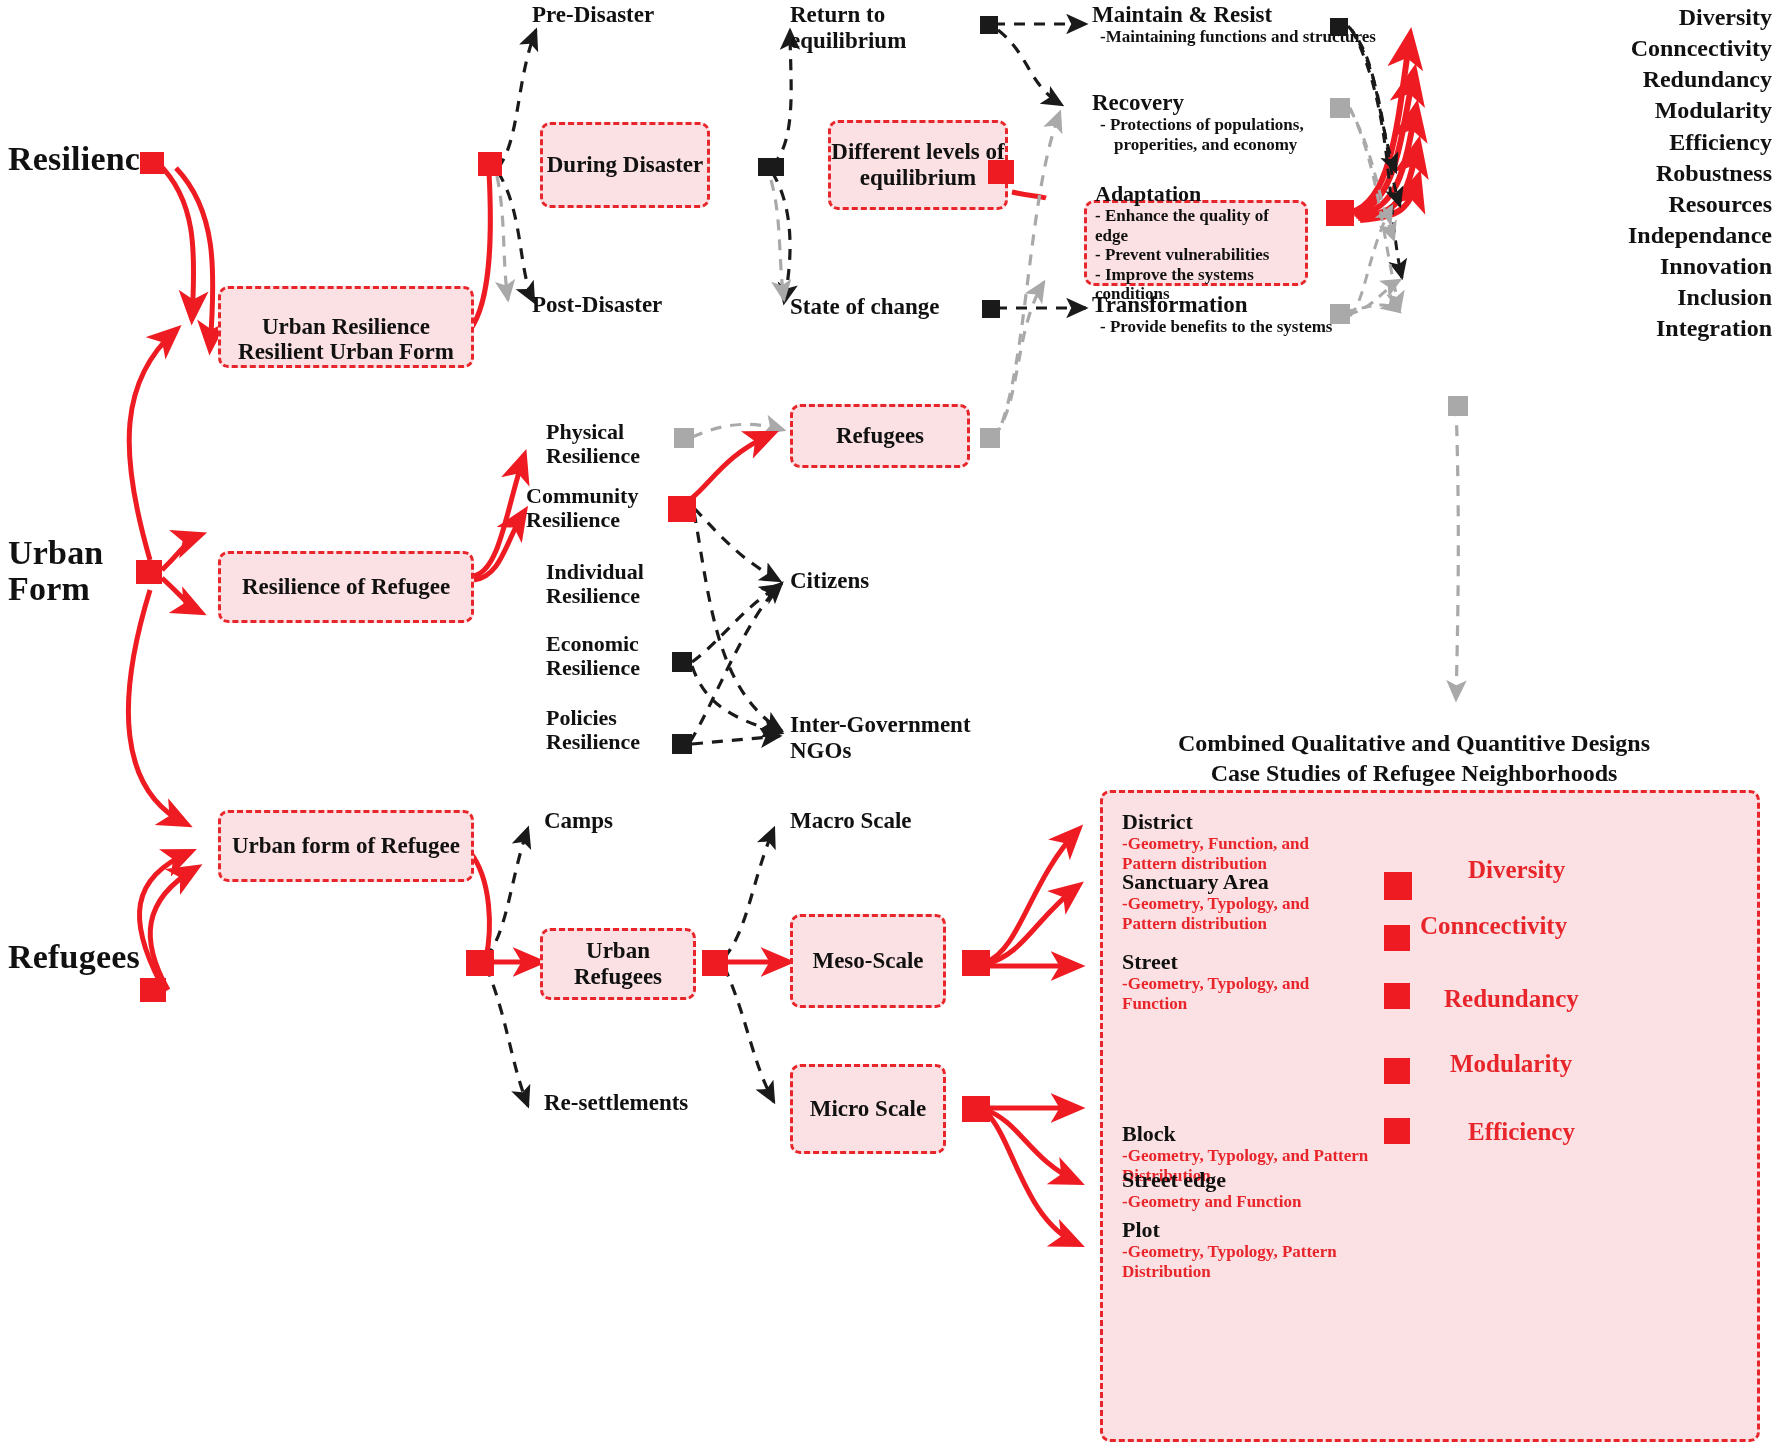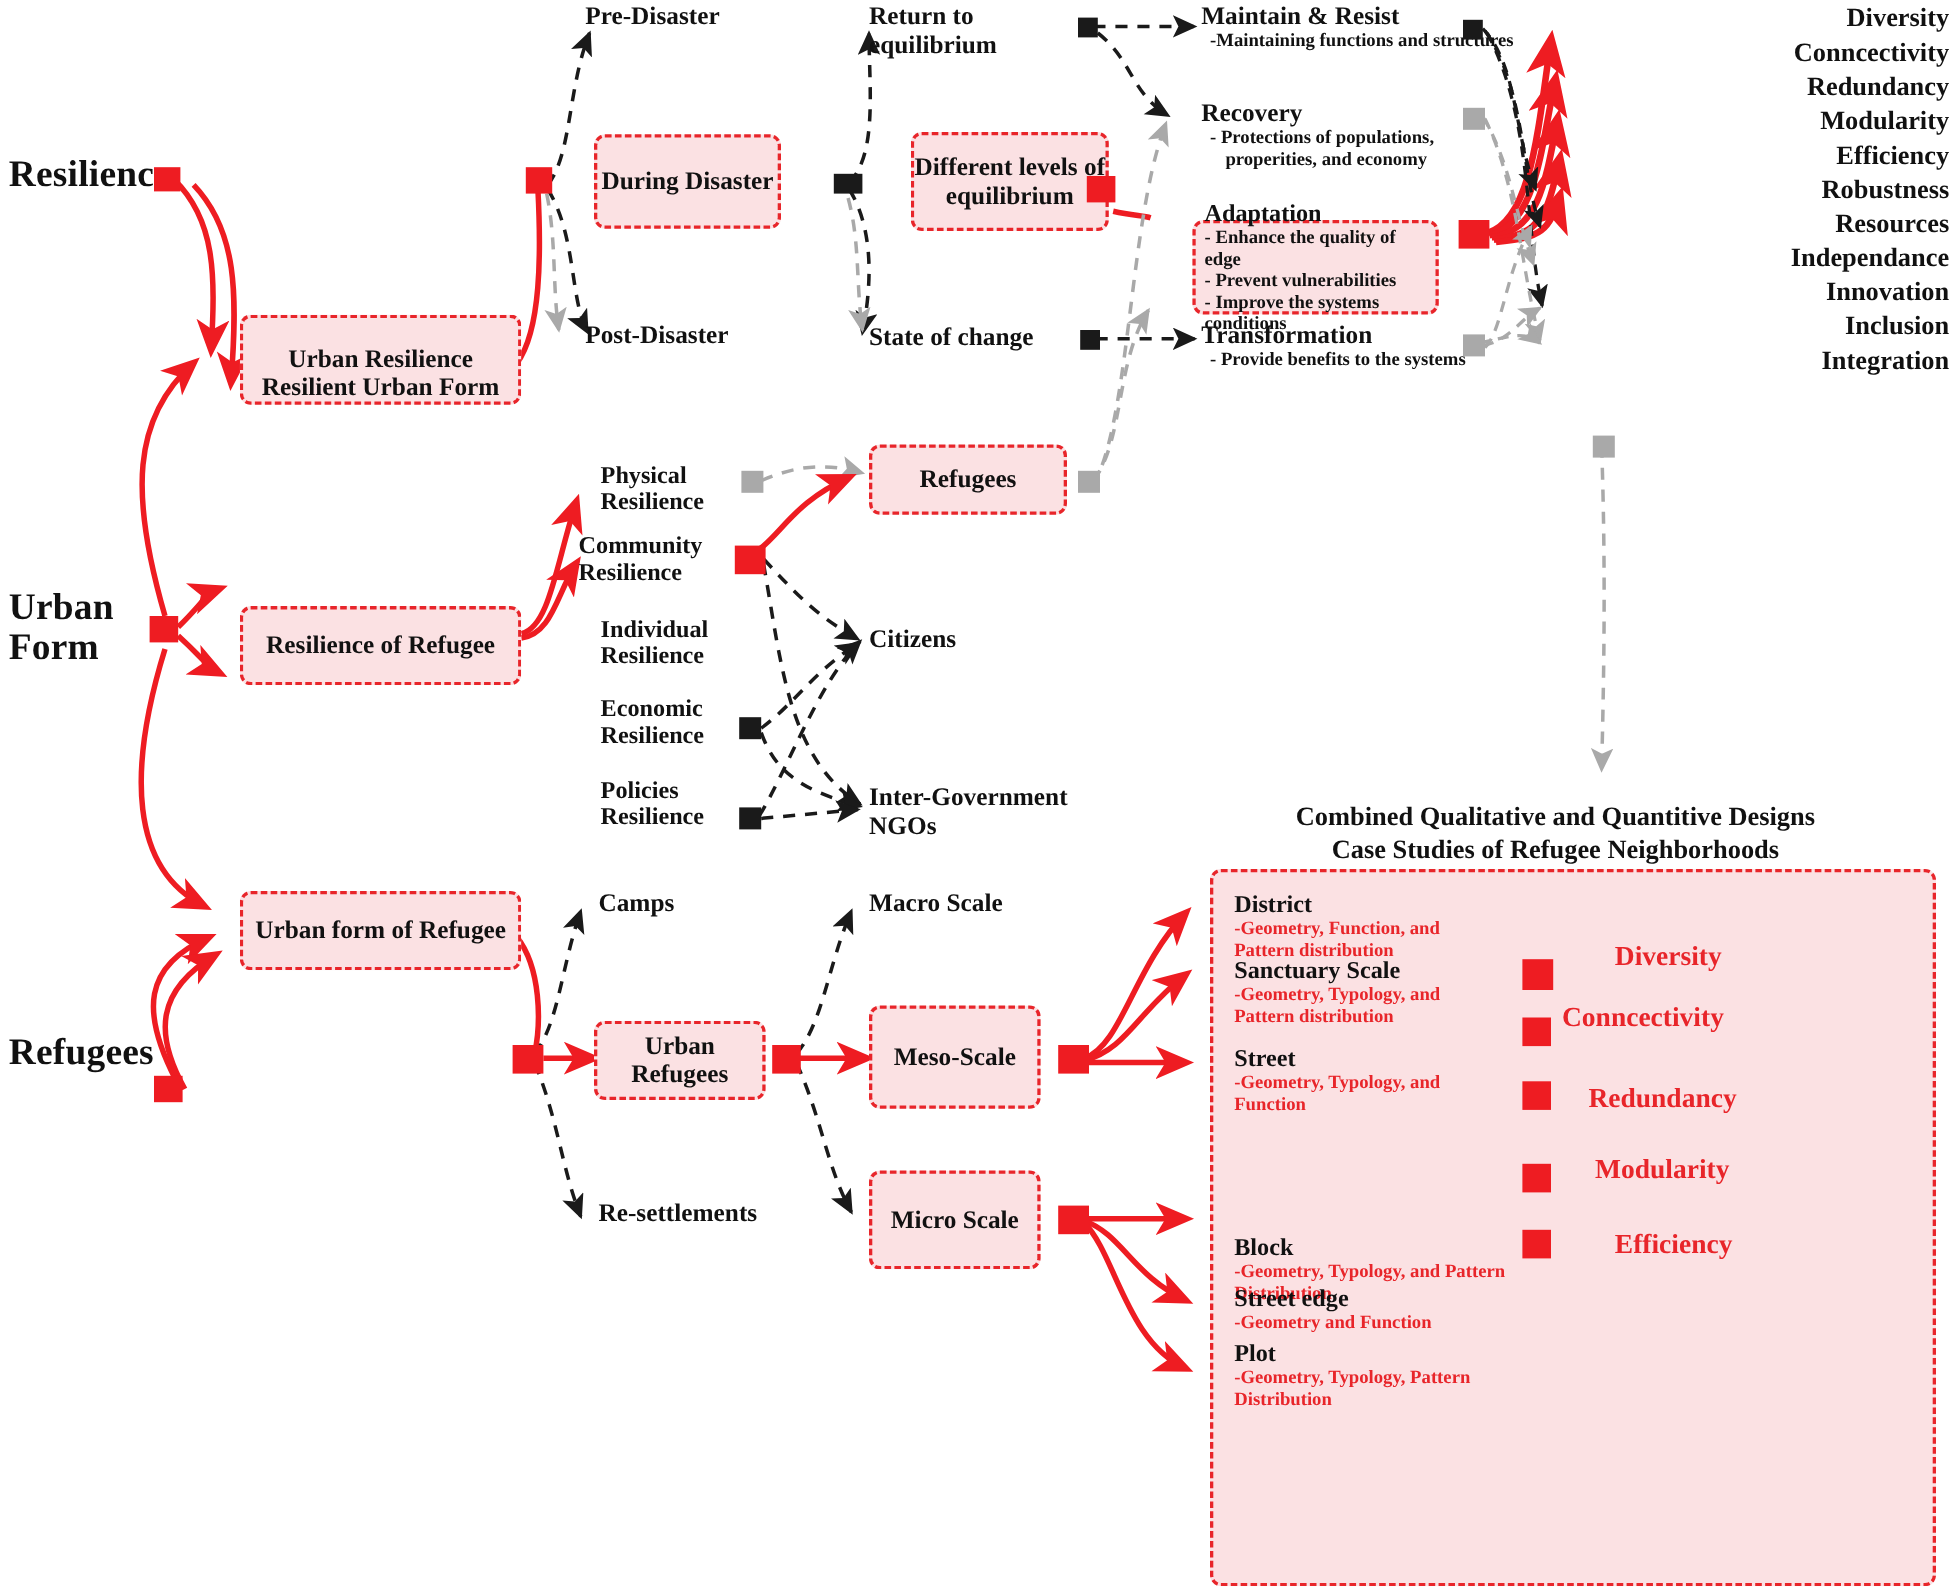--- a/index.html
+++ b/index.html
@@ -361,21 +361,21 @@
 
   <div class="node pbox lefttext" style="left:1100px;top:790px;width:660px;height:652px;padding:0;"></div>
 
   <div class="node" style="left:1122px;top:810px;width:250px;">
     <div class="lbl l" style="font-size:22px;">District</div>
     <div class="redsub">-Geometry, Function, and</div>
     <div class="redsub">Pattern distribution</div>
   </div>
 
   <div class="node" style="left:1122px;top:870px;width:260px;">
-    <div class="lbl l" style="font-size:22px;">Sanctuary Scale</div>
+    <div class="lbl l" style="font-size:22px;">Sanctuary Area</div>
     <div class="redsub">-Geometry, Typology, and</div>
     <div class="redsub">Pattern distribution</div>
   </div>
 
   <div class="node" style="left:1122px;top:950px;width:250px;">
     <div class="lbl l" style="font-size:22px;">Street</div>
     <div class="redsub">-Geometry, Typology, and</div>
     <div class="redsub">Function</div>
   </div>
 

